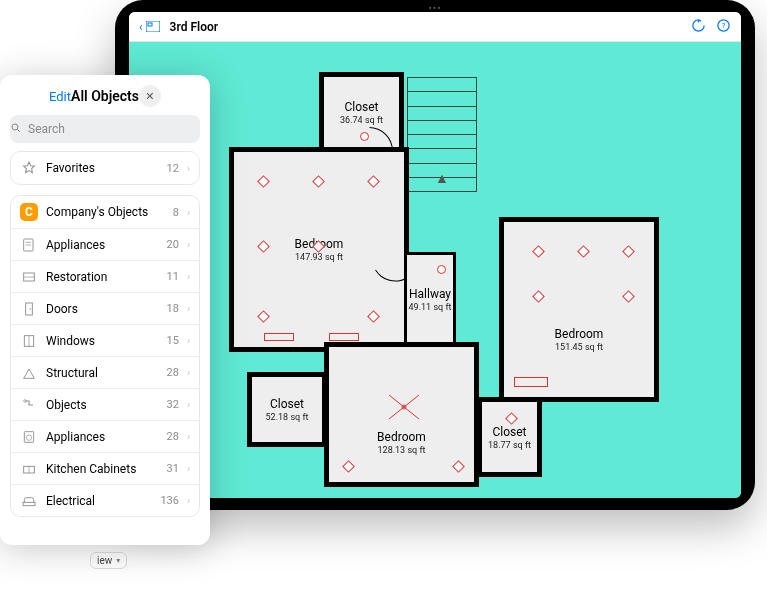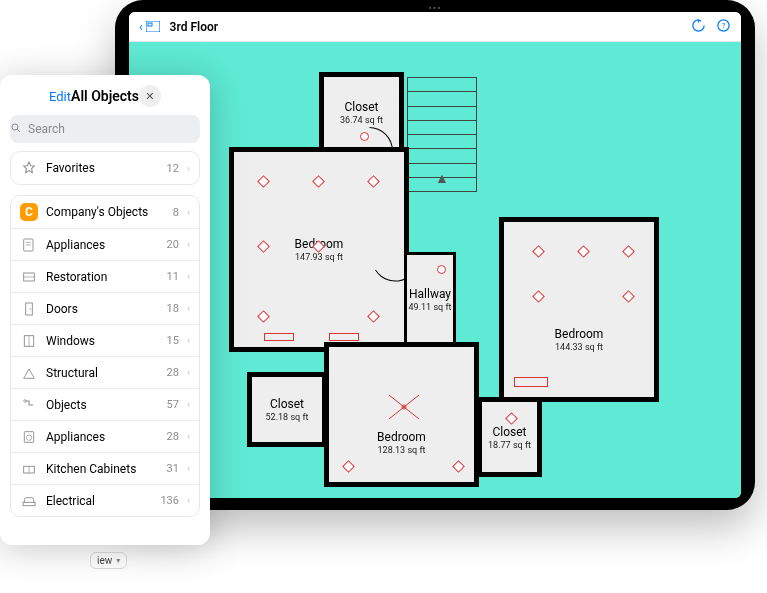--- a/index.html
+++ b/index.html
@@ -142,21 +142,21 @@
         <div class="room" style="left:175px; top:180px; width:52px; height:95px; border-width:3px;">
           <span class="room-name">Hallway</span>
           <span class="room-area">49.11 sq ft</span>
           <div class="marker circle" style="left:30px; top:10px;"></div>
         </div>
 
         <div style="position:absolute; left:270px; top:155px; width:22px; height:22px; border:2px solid #555; background:#fff; border-radius:50% 50% 50% 0;"></div>
 
         <div class="room" style="left:270px; top:145px; width:160px; height:185px;">
           <span class="room-name" style="margin-top:60px">Bedroom</span>
-          <span class="room-area">144.33 sq ft</span>
+          <span class="room-area">151.45 sq ft</span>
           <div class="marker" style="left:30px; top:25px;"></div>
           <div class="marker" style="left:75px; top:25px;"></div>
           <div class="marker" style="left:120px; top:25px;"></div>
           <div class="marker" style="left:30px; top:70px;"></div>
           <div class="marker" style="left:120px; top:70px;"></div>
           <div style="position:absolute;left:10px;bottom:10px;width:34px;height:10px;border:1px solid #d33;"></div>
         </div>
 
         <div class="room" style="left:18px; top:300px; width:80px; height:75px;">
           <span class="room-name">Closet</span>
@@ -294,21 +294,21 @@
           <span class="chev">›</span>
         </div>
         <div class="row">
           <span class="ic">
             <svg width="16" height="16" viewBox="0 0 24 24">
               <path d="M6 6h6v6h6" fill="none" stroke="#8e8e93" stroke-width="1.6"></path>
               <circle cx="6" cy="6" r="2" fill="none" stroke="#8e8e93"></circle>
             </svg>
           </span>
           <span class="lbl">Objects</span>
-          <span class="cnt">57</span>
+          <span class="cnt">32</span>
           <span class="chev">›</span>
         </div>
         <div class="row">
           <span class="ic">
             <svg width="16" height="16" viewBox="0 0 24 24">
               <rect x="5" y="4" width="14" height="16" rx="1" fill="none" stroke="#8e8e93" stroke-width="1.4"></rect>
               <circle cx="12" cy="13" r="4" fill="none" stroke="#8e8e93"></circle>
             </svg>
           </span>
           <span class="lbl">Appliances</span>

